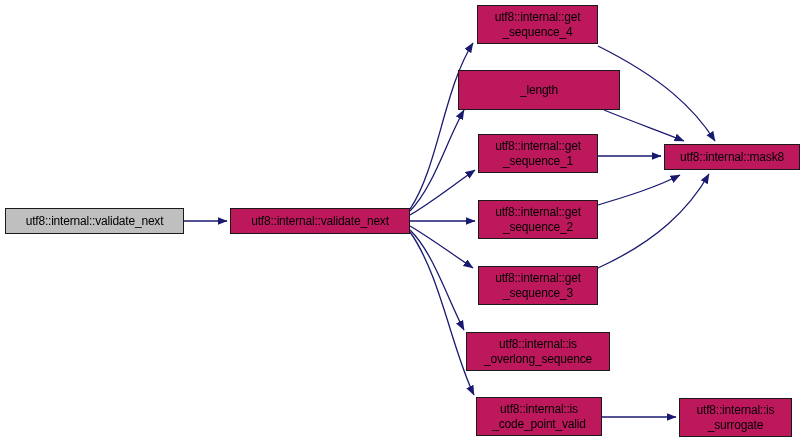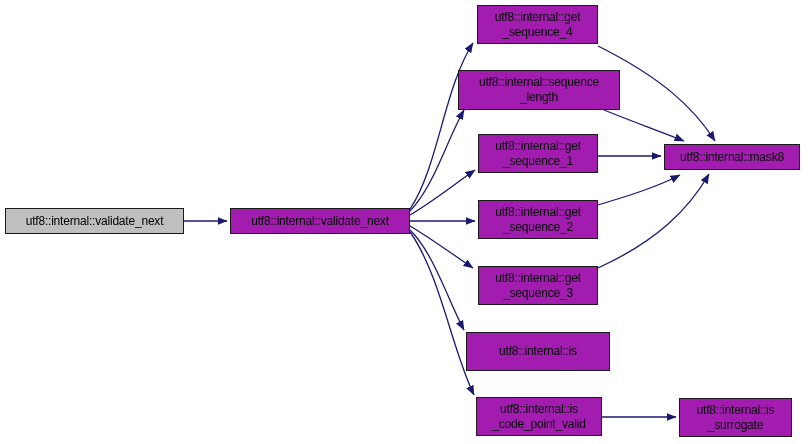--- a/index.html
+++ b/index.html
@@ -18,21 +18,21 @@
   #edges-layer {
     position: absolute;
     left: 0;
     top: 0;
     width: 812px;
     height: 444px;
   }
   .node {
     position: absolute;
     box-sizing: border-box;
-    background: #a21caf;
+    background: #be185d;
     border: 1.4px solid #1a1a1a;
     display: flex;
     flex-direction: column;
     align-items: center;
     justify-content: center;
     text-align: center;
     color: #000000;
     font-size: 12px;
     line-height: 15px;
     letter-spacing: -0.2px;
@@ -78,37 +78,37 @@
         <span>utf8::internal::validate_next</span>
       </div>
       <div class="node" style="left: 230px; top: 208px; width: 180px; height: 26px;">
         <span>utf8::internal::validate_next</span>
       </div>
       <div class="node" style="left: 477px; top: 5px; width: 121px; height: 39px;">
         <span>utf8::internal::get</span>
         <span>_sequence_4</span>
       </div>
       <div class="node" style="left: 458px; top: 70px; width: 162px; height: 40px;">
-        <span>utf8::internal::sequence</span>
         <span>_length</span>
       </div>
       <div class="node" style="left: 478px; top: 134px; width: 120px; height: 39px;">
         <span>utf8::internal::get</span>
         <span>_sequence_1</span>
       </div>
       <div class="node" style="left: 478px; top: 200px; width: 120px; height: 39px;">
         <span>utf8::internal::get</span>
         <span>_sequence_2</span>
       </div>
       <div class="node" style="left: 478px; top: 266px; width: 120px; height: 39px;">
         <span>utf8::internal::get</span>
         <span>_sequence_3</span>
       </div>
       <div class="node" style="left: 466px; top: 332px; width: 144px; height: 39px;">
         <span>utf8::internal::is</span>
+        <span>_overlong_sequence</span>
       </div>
       <div class="node" style="left: 476px; top: 397px; width: 126px; height: 39px;">
         <span>utf8::internal::is</span>
         <span>_code_point_valid</span>
       </div>
       <div class="node" style="left: 664px; top: 144px; width: 136px; height: 26px;">
         <span>utf8::internal::mask8</span>
       </div>
       <div class="node" style="left: 679px; top: 398px; width: 113px; height: 39px;">
         <span>utf8::internal::is</span>

